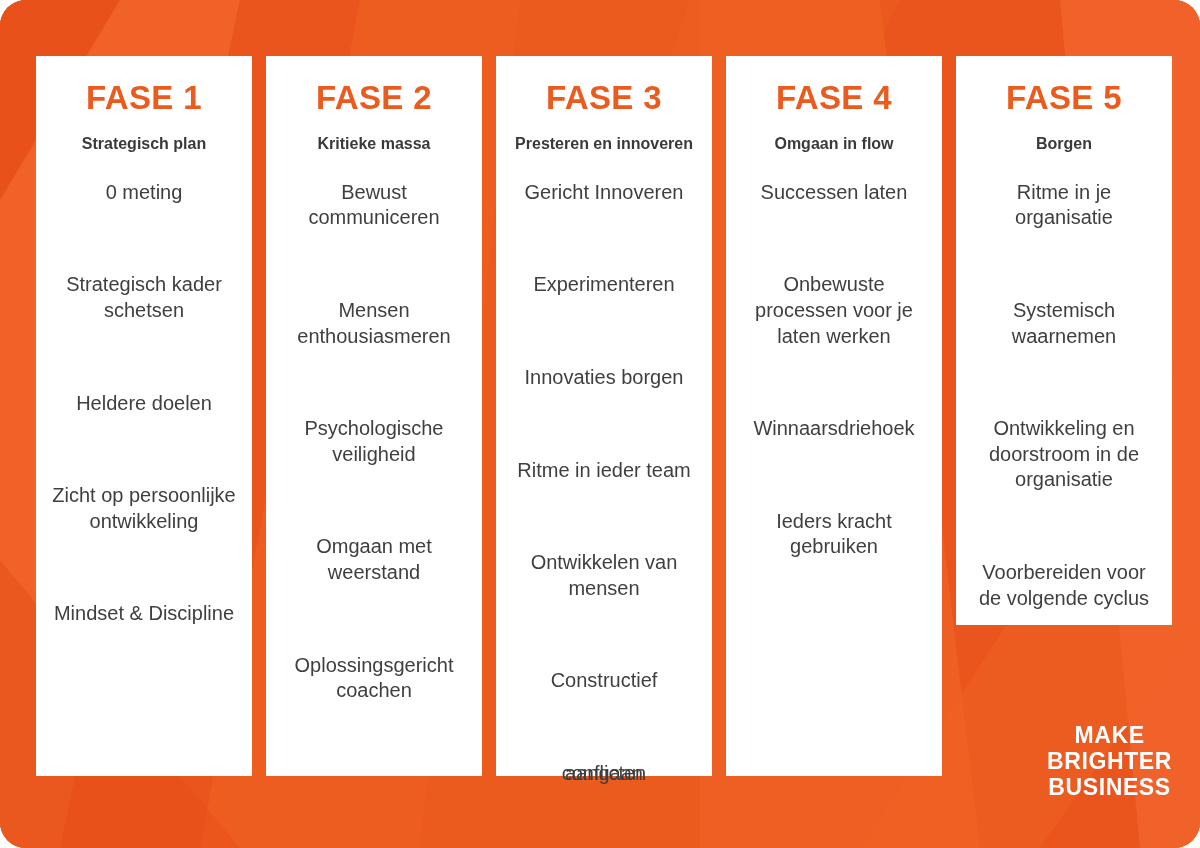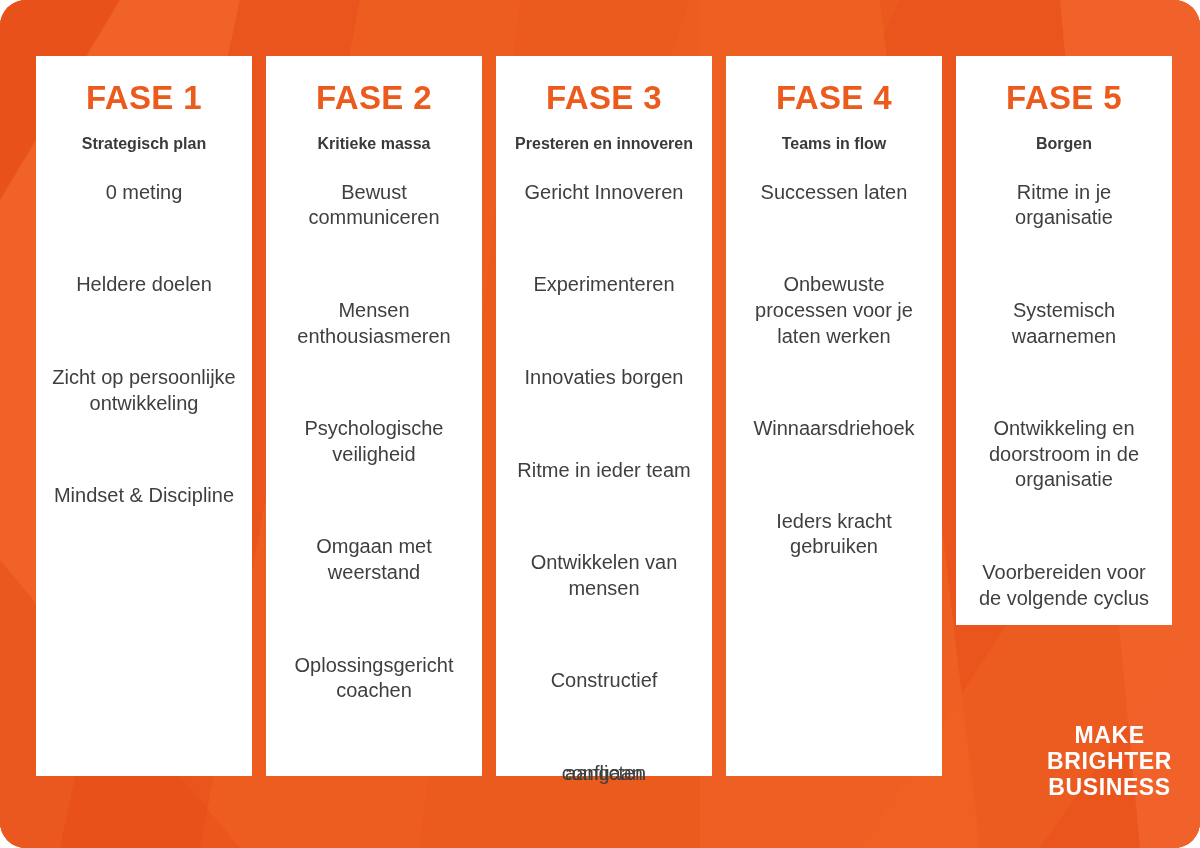--- a/index.html
+++ b/index.html
@@ -129,20 +129,21 @@
     </svg>
   </div>
 
   <div id="cards">
 
     <div class="card full">
       <div class="fase-title">FASE 1</div>
       <div class="fase-sub">Strategisch plan</div>
       <ul class="items">
         <li>0 meting</li>
+        <li>Strategisch kader schetsen</li>
         <li>Heldere doelen</li>
         <li>Zicht op persoonlijke ontwikkeling</li>
         <li>Mindset &amp; Discipline</li>
       </ul>
     </div>
 
     <div class="card full">
       <div class="fase-title">FASE 2</div>
       <div class="fase-sub">Kritieke massa</div>
       <ul class="items">
@@ -166,21 +167,21 @@
         <li>Constructief</li>
         <li class="overlap">
           <span>conflicten</span>
           <span>aangaan</span>
         </li>
       </ul>
     </div>
 
     <div class="card full">
       <div class="fase-title">FASE 4</div>
-      <div class="fase-sub">Teams in flow</div>
+      <div class="fase-sub">Omgaan in flow</div>
       <ul class="items">
         <li>Successen laten</li>
         <li>Onbewuste processen voor je laten werken</li>
         <li>Winnaarsdriehoek</li>
         <li>Ieders kracht gebruiken</li>
       </ul>
     </div>
 
     <div class="card short">
       <div class="fase-title">FASE 5</div>

